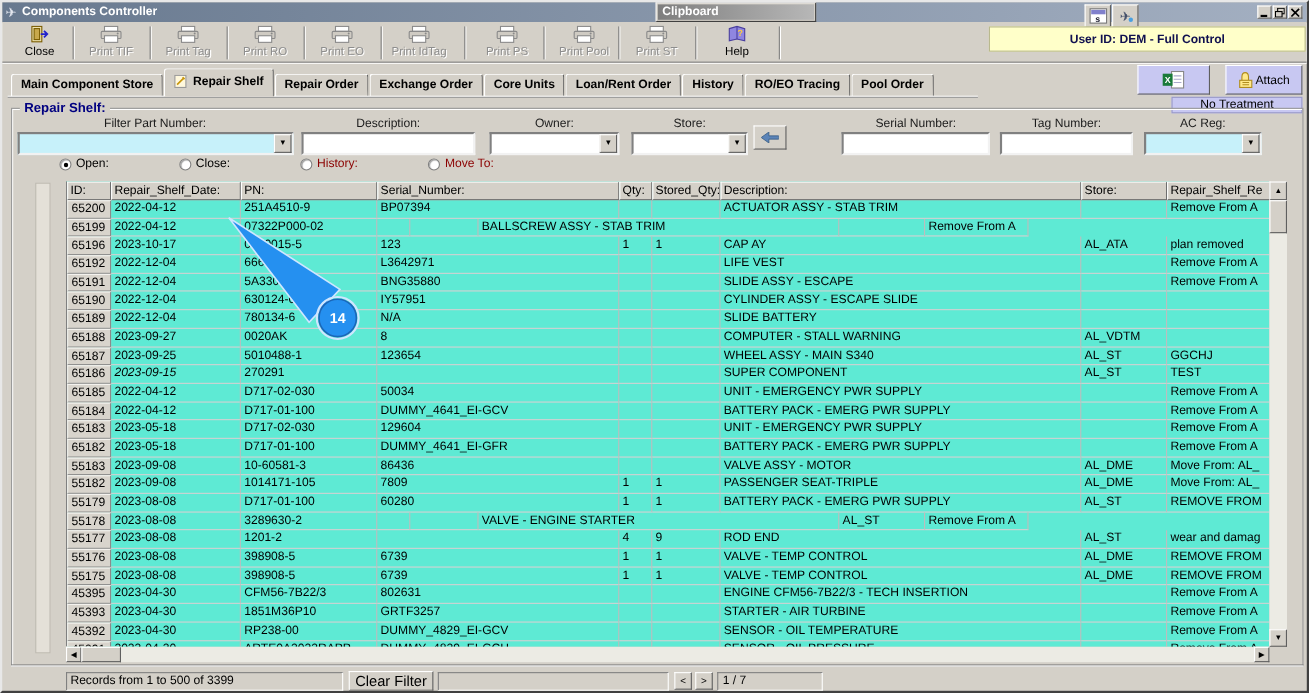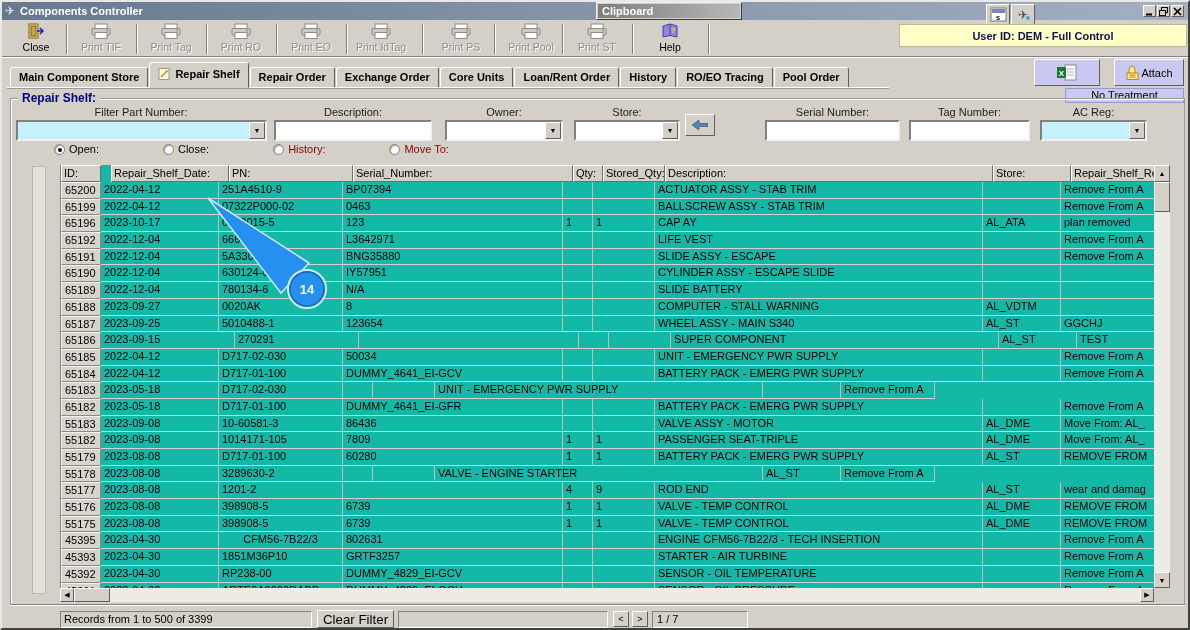--- a/index.html
+++ b/index.html
@@ -88,21 +88,21 @@
   #radios { left:12px; top:141px; display:flex; }
   .radio { display:flex; align-items:center; margin-right:24px;margin-left:40px; }
   .rcirc { width:11px; height:11px; border-radius:50%; background:#fff;
     border:1px solid #808080; box-shadow:inset 1px 1px 1px #a0a0a0; margin-right:4px; position:relative; }
   .rcirc.sel::after { content:""; position:absolute; left:3px; top:3px; width:4px; height:4px;
     border-radius:50%; background:#000; }
   .rlbl.red { color:#8b0000; }
 
   
   #tablewrap { left:58px; top:163px; width:1094px; height:423px; overflow:hidden;
-    background:#14b8a6; border-left:1px solid #808080; }
+    background:#5eead4; border-left:1px solid #808080; }
   .thead { display:flex; height:17px; }
   .th { background:#d4d0c8; border:1px solid; border-color:#ffffff #6e6e6e #6e6e6e #ffffff;
     padding:1px 2px; overflow:hidden; white-space:nowrap; flex:none; }
   .trow { display:flex; height:16.7px; line-height:15.5px; }
   .td { border-right:1px solid #bdbdbd; border-bottom:1px solid #d2d2d2;
     padding:0 3px; overflow:hidden; white-space:nowrap; flex:none; }
   .td.idc { background:#d8d4cc; border:1px solid; border-color:#f4f2ee #8a8a8a #8a8a8a #f4f2ee; }
 
   
   .sbtn { background:#d4d0c8; border:1px solid; border-color:#ffffff #5f5f5f #5f5f5f #ffffff;
@@ -395,21 +395,21 @@
     <span class="radio">
       <span class="rcirc"></span>
       <span class="rlbl red">Move To:</span>
     </span>
   </div>
 
 <div id="leftstrip" class="abs"></div>
 <div id="tablewrap" class="abs">
     <div class="thead">
       <span class="th" style="width: 40px;">ID:</span>
-      <span class="th" style="width: 118px; margin-left: 10px;">Repair_Shelf_Date:</span>
+      <span class="th" style="width: 118px;">Repair_Shelf_Date:</span>
       <span class="th" style="width: 124px;">PN:</span>
       <span class="th" style="width: 220px;">Serial_Number:</span>
       <span class="th" style="width: 30px;">Qty:</span>
       <span class="th" style="width: 62px;">Stored_Qty:</span>
       <span class="th" style="width: 328px;">Description:</span>
       <span class="th" style="width: 78px;">Store:</span>
       <span class="th" style="width: 94px;">Repair_Shelf_Re</span>
     </div>
     <div class="trow">
       <span class="td idc" style="width: 40px;">65200</span>
@@ -419,21 +419,20 @@
       <span class="td" style="width: 30px;"></span>
       <span class="td" style="width: 62px;"></span>
       <span class="td" style="width: 328px;">ACTUATOR ASSY - STAB TRIM</span>
       <span class="td" style="width: 78px;"></span>
       <span class="td" style="width: 94px;">Remove From A</span>
     </div>
     <div class="trow">
       <span class="td idc" style="width: 40px;">65199</span>
       <span class="td" style="width: 118px;">2022-04-12</span>
       <span class="td" style="width: 124px;">07322P000-02</span>
-      <span class="td" style="width: 220px;">0463</span>
       <span class="td" style="width: 30px;"></span>
       <span class="td" style="width: 62px;"></span>
       <span class="td" style="width: 328px;">BALLSCREW ASSY - STAB TRIM</span>
       <span class="td" style="width: 78px;"></span>
       <span class="td" style="width: 94px;">Remove From A</span>
     </div>
     <div class="trow">
       <span class="td idc" style="width: 40px;">65196</span>
       <span class="td" style="width: 118px;">2023-10-17</span>
       <span class="td" style="width: 124px;">0010015-5</span>
@@ -505,21 +504,21 @@
       <span class="td" style="width: 124px;">5010488-1</span>
       <span class="td" style="width: 220px;">123654</span>
       <span class="td" style="width: 30px;"></span>
       <span class="td" style="width: 62px;"></span>
       <span class="td" style="width: 328px;">WHEEL ASSY - MAIN S340</span>
       <span class="td" style="width: 78px;">AL_ST</span>
       <span class="td" style="width: 94px;">GGCHJ</span>
     </div>
     <div class="trow">
       <span class="td idc" style="width: 40px;">65186</span>
-      <span class="td" style="width: 134px;">2023-09-15</span>
+      <span class="td" style="width: 118px; font-style: italic;">2023-09-15</span>
       <span class="td" style="width: 124px;">270291</span>
       <span class="td" style="width: 220px;"></span>
       <span class="td" style="width: 30px;"></span>
       <span class="td" style="width: 62px;"></span>
       <span class="td" style="width: 328px;">SUPER COMPONENT</span>
       <span class="td" style="width: 78px;">AL_ST</span>
       <span class="td" style="width: 94px;">TEST</span>
     </div>
     <div class="trow">
       <span class="td idc" style="width: 40px;">65185</span>
@@ -540,20 +539,21 @@
       <span class="td" style="width: 30px;"></span>
       <span class="td" style="width: 62px;"></span>
       <span class="td" style="width: 328px;">BATTERY PACK - EMERG PWR SUPPLY</span>
       <span class="td" style="width: 78px;"></span>
       <span class="td" style="width: 94px;">Remove From A</span>
     </div>
     <div class="trow">
       <span class="td idc" style="width: 40px;">65183</span>
       <span class="td" style="width: 118px;">2023-05-18</span>
       <span class="td" style="width: 124px;">D717-02-030</span>
+      <span class="td" style="width: 220px;">129604</span>
       <span class="td" style="width: 30px;"></span>
       <span class="td" style="width: 62px;"></span>
       <span class="td" style="width: 328px;">UNIT - EMERGENCY PWR SUPPLY</span>
       <span class="td" style="width: 78px;"></span>
       <span class="td" style="width: 94px;">Remove From A</span>
     </div>
     <div class="trow">
       <span class="td idc" style="width: 40px;">65182</span>
       <span class="td" style="width: 118px;">2023-05-18</span>
       <span class="td" style="width: 124px;">D717-01-100</span>
@@ -636,21 +636,21 @@
       <span class="td" style="width: 220px;">6739</span>
       <span class="td" style="width: 30px;">1</span>
       <span class="td" style="width: 62px;">1</span>
       <span class="td" style="width: 328px;">VALVE - TEMP CONTROL</span>
       <span class="td" style="width: 78px;">AL_DME</span>
       <span class="td" style="width: 94px;">REMOVE FROM</span>
     </div>
     <div class="trow">
       <span class="td idc" style="width: 40px;">45395</span>
       <span class="td" style="width: 118px;">2023-04-30</span>
-      <span class="td" style="width: 124px; text-align: center;">CFM56-7B22/3</span>
+      <span class="td" style="width: 124px;">CFM56-7B22/3</span>
       <span class="td" style="width: 220px;">802631</span>
       <span class="td" style="width: 30px;"></span>
       <span class="td" style="width: 62px;"></span>
       <span class="td" style="width: 328px;">ENGINE CFM56-7B22/3 - TECH INSERTION</span>
       <span class="td" style="width: 78px;"></span>
       <span class="td" style="width: 94px;">Remove From A</span>
     </div>
     <div class="trow">
       <span class="td idc" style="width: 40px;">45393</span>
       <span class="td" style="width: 118px;">2023-04-30</span>

